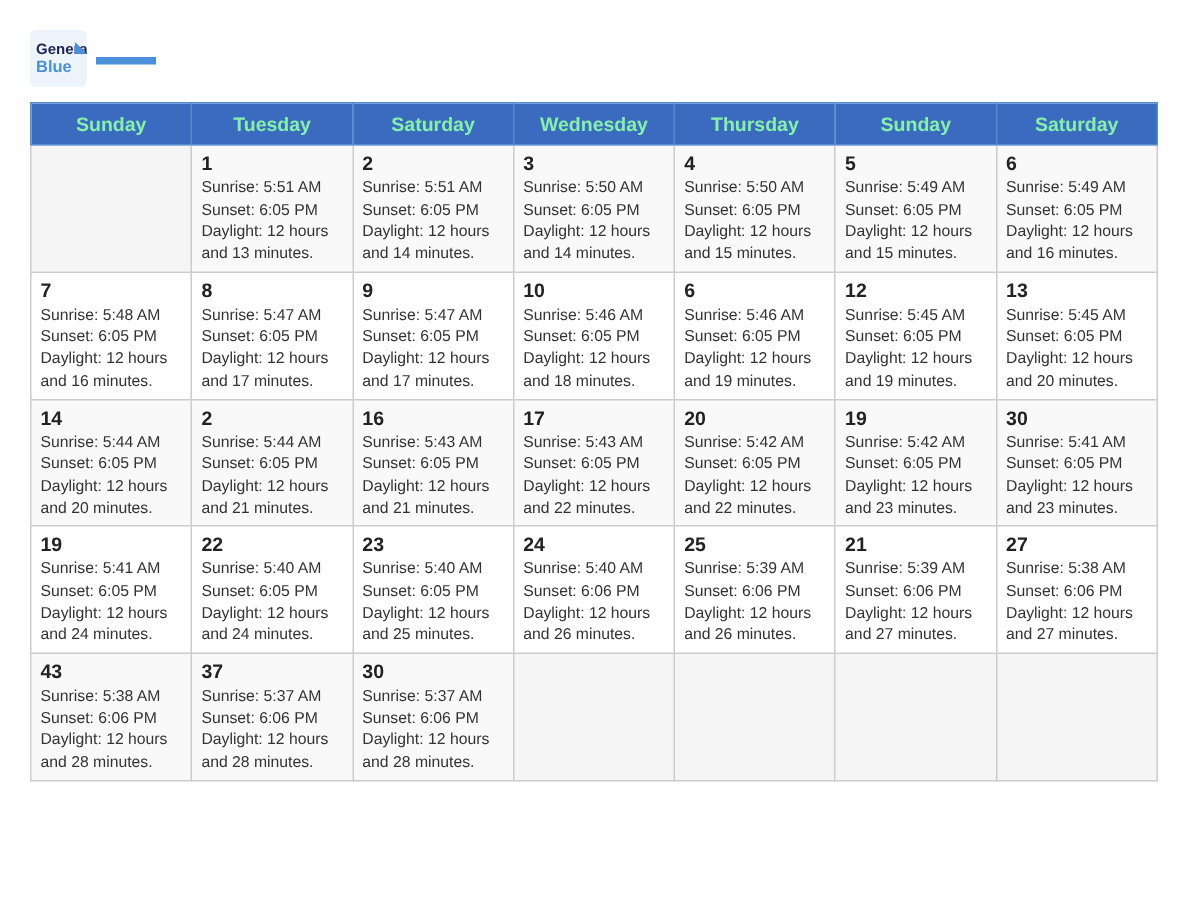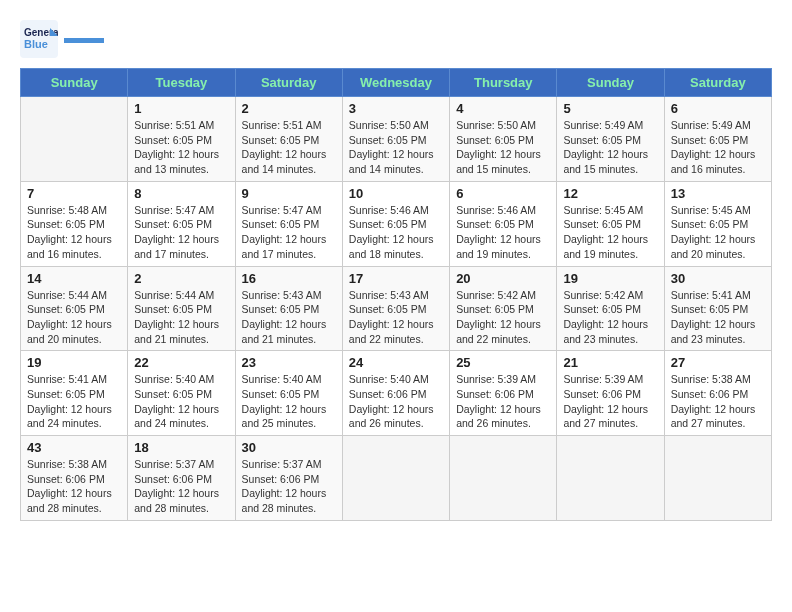--- a/index.html
+++ b/index.html
@@ -242,21 +242,21 @@
           <div class="day-num">27</div>
           <div class="day-info">Sunrise: 5:38 AM<br>Sunset: 6:06 PM<br>Daylight: 12 hours<br>and 27 minutes.</div>
         </td>
       </tr>
       <tr>
         <td>
           <div class="day-num">43</div>
           <div class="day-info">Sunrise: 5:38 AM<br>Sunset: 6:06 PM<br>Daylight: 12 hours<br>and 28 minutes.</div>
         </td>
         <td>
-          <div class="day-num">18</div>
+          <div class="day-num">37</div>
           <div class="day-info">Sunrise: 5:37 AM<br>Sunset: 6:06 PM<br>Daylight: 12 hours<br>and 28 minutes.</div>
         </td>
         <td>
           <div class="day-num">30</div>
           <div class="day-info">Sunrise: 5:37 AM<br>Sunset: 6:06 PM<br>Daylight: 12 hours<br>and 28 minutes.</div>
         </td>
         <td class="empty-cell"></td>
         <td class="empty-cell"></td>
         <td class="empty-cell"></td>
         <td class="empty-cell"></td>

